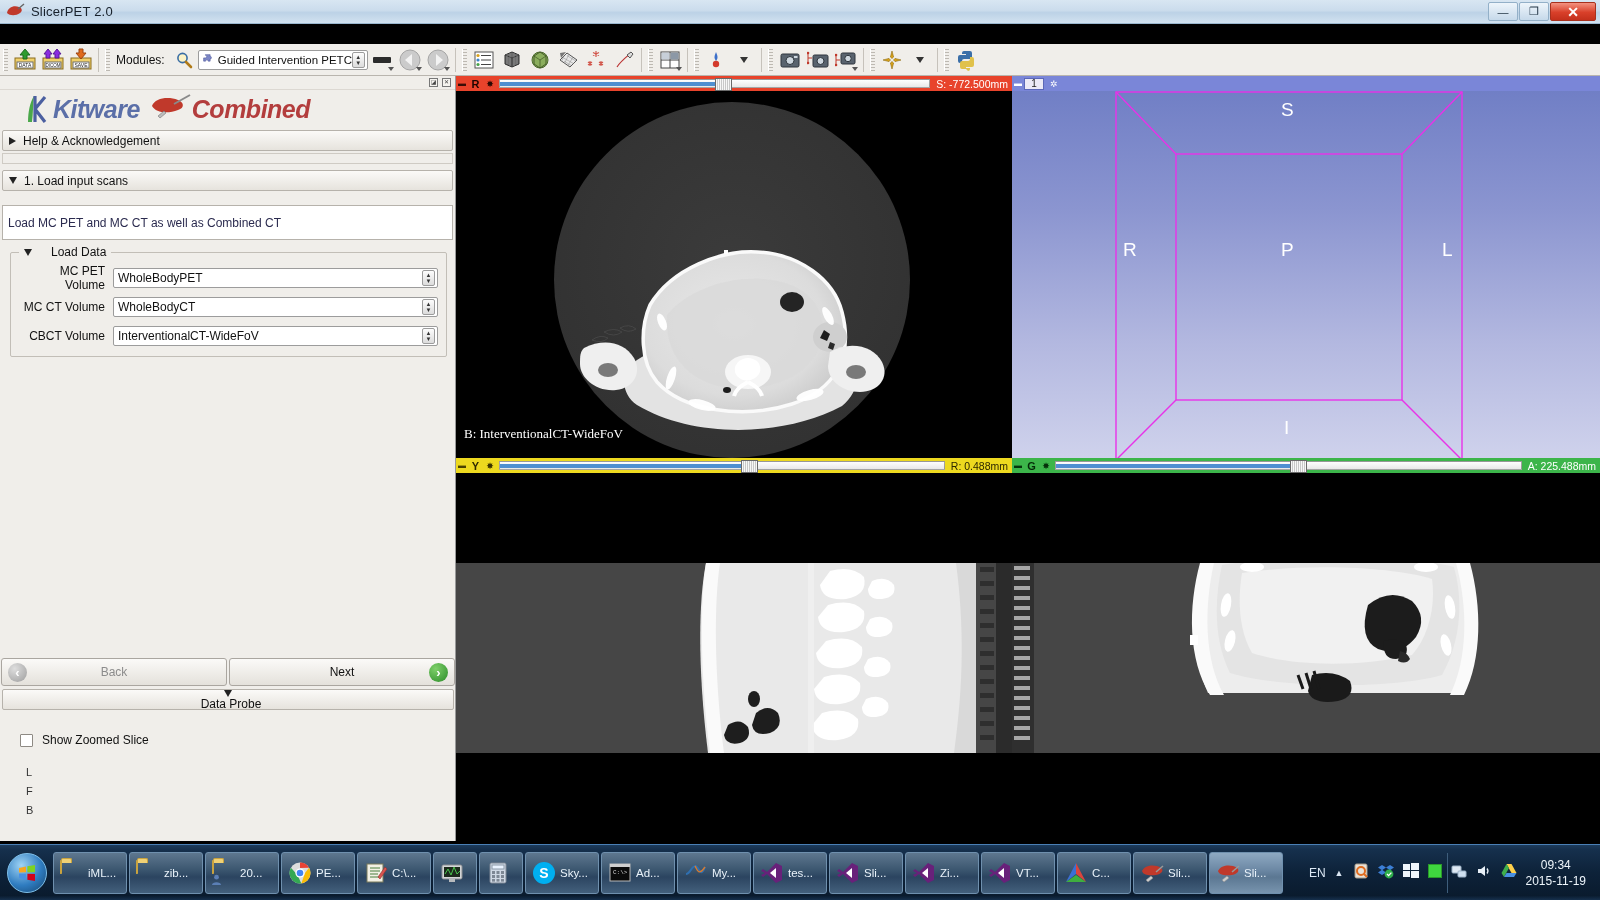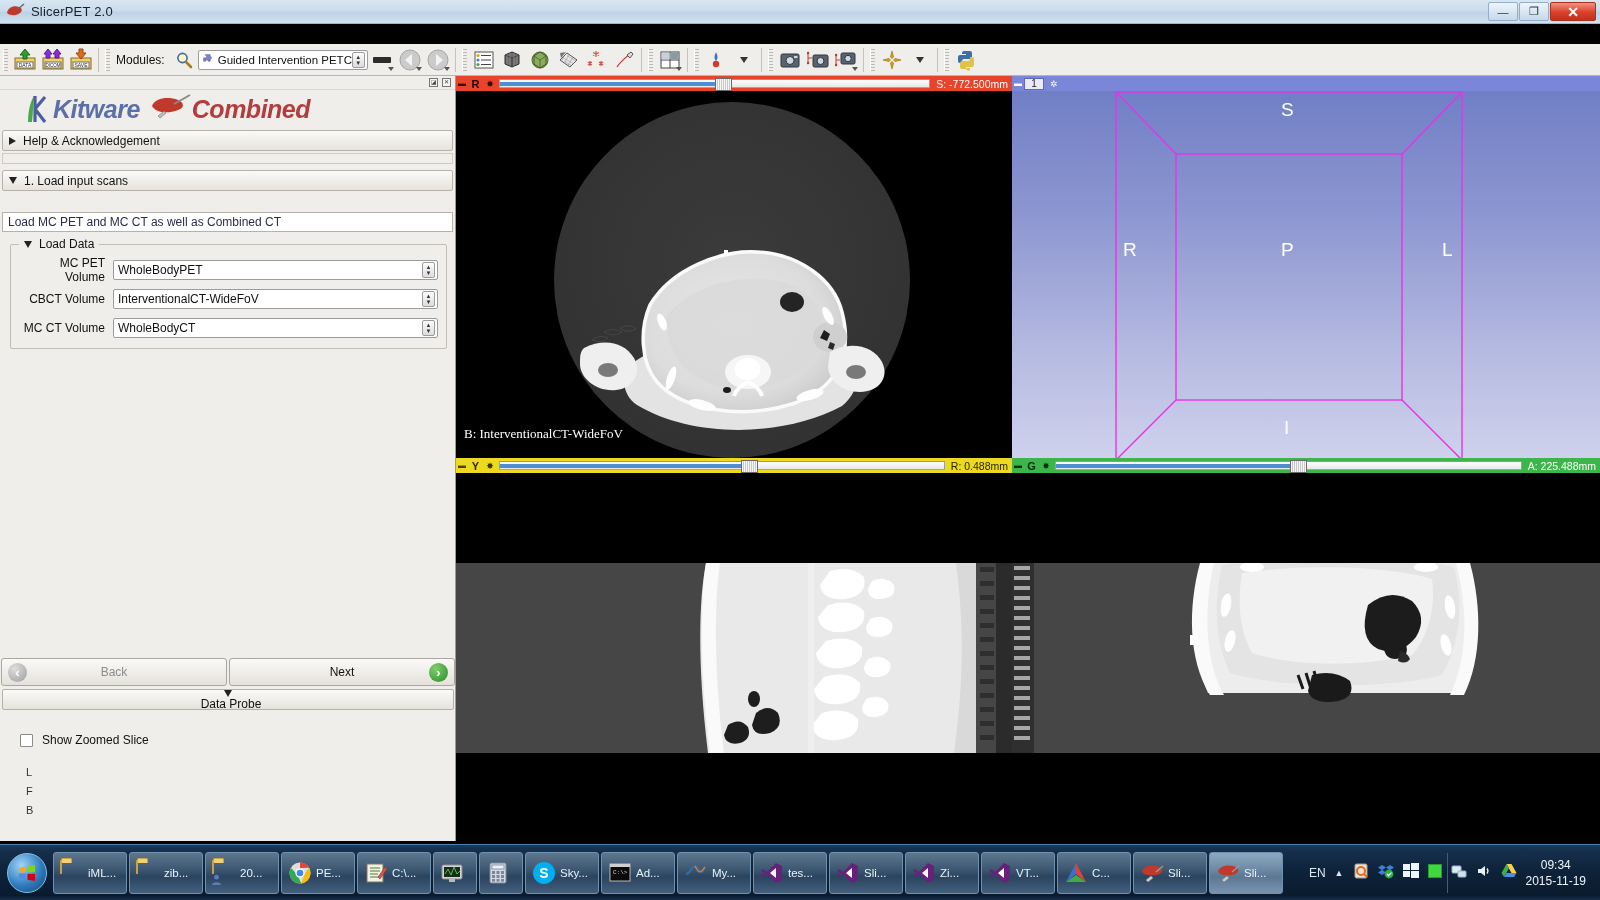--- a/index.html
+++ b/index.html
@@ -86,30 +86,30 @@
   .collapsible {
     margin:2px 2px 0 2px; height:21px; display:flex; align-items:center;
     background:linear-gradient(to bottom,#fbfaf8,#e6e3dd);
     border:1px solid #b6b2ab; border-radius:2px; padding-left:6px; font-size:12px; color:#111;
   }
   .tri { width:0;height:0;margin-right:7px; }
   .tri.right { border-top:4.5px solid transparent;border-bottom:4.5px solid transparent;border-left:7px solid #222; }
   .tri.down  { border-left:4.5px solid transparent;border-right:4.5px solid transparent;border-top:7px solid #222; }
   .blank-strip { margin:2px; height:11px; background:#f0eeea; border:1px solid #cfcbc4; }
   .desc-field {
-    margin:21px 2px 0 2px; height:20px; background:#fff; border:1px solid #b6b2ab;
+    margin:14px 2px 0 2px; height:35px; background:#fff; border:1px solid #b6b2ab;
     display:flex; align-items:center; padding-left:5px; font-size:12px; color:#2b2b4f;
   }
   .groupbox {
     margin:12px 8px 0 10px; border:1px solid #c2beb7; border-radius:2px;
     padding:6px 8px 10px 8px; position:relative;
   }
   .group-title {
     position:absolute; top:-8px; left:8px; background:#f0eeea; padding:0 5px;
-    font-size:12px; color:#111; display:flex; align-items:center;
+    font-size:12px; color:#111; display:flex; align-items:center;gap:12px;
   }
   .frow { display:flex; align-items:center; height:21px; margin-top:8px; }
   .flabel { width:86px; text-align:right; font-size:12px; color:#111; margin-right:8px; }
   .fcombo {
     flex:1; height:20px; background:#fff; border:1px solid #9c9c9c; border-radius:2px;
     position:relative; display:flex; align-items:center; padding-left:4px; font-size:12px; color:#111;
   }
   .navrow { position:absolute; left:0; top:582px; width:456px; height:28px; display:flex; }
   .navbtn {
     flex:1; margin:0 1px; border:1px solid #aaa6a0; border-radius:3px;
@@ -460,33 +460,33 @@
         <span class="flabel">MC PET Volume</span>
         <span class="fcombo">
           <span>WholeBodyPET</span>
           <span class="spinarrow">
             <span style="font-size:6px">▲</span>
               <span style="font-size:6px">▼</span>
           </span>
         </span>
       </div>
       <div class="frow">
-        <span class="flabel">CBCT Volume</span>
+        <span class="flabel">MC CT Volume</span>
         <span class="fcombo">
-          <span>InterventionalCT-WideFoV</span>
+          <span>WholeBodyCT</span>
           <span class="spinarrow">
             <span style="font-size:6px">▲</span>
               <span style="font-size:6px">▼</span>
           </span>
         </span>
       </div>
       <div class="frow">
-        <span class="flabel">MC CT Volume</span>
+        <span class="flabel">CBCT Volume</span>
         <span class="fcombo">
-          <span>WholeBodyCT</span>
+          <span>InterventionalCT-WideFoV</span>
           <span class="spinarrow">
             <span style="font-size:6px">▲</span>
               <span style="font-size:6px">▼</span>
           </span>
         </span>
       </div>
     </div>
 
     <div class="navrow">
       <div class="navbtn back">

